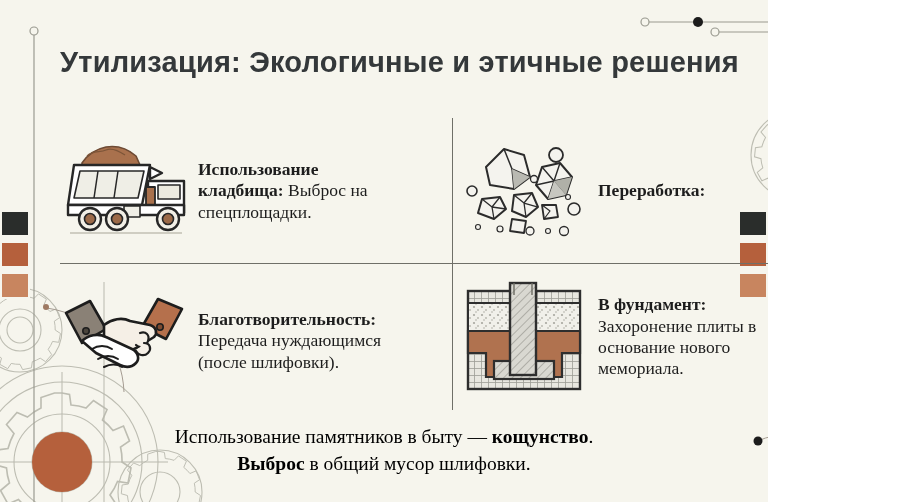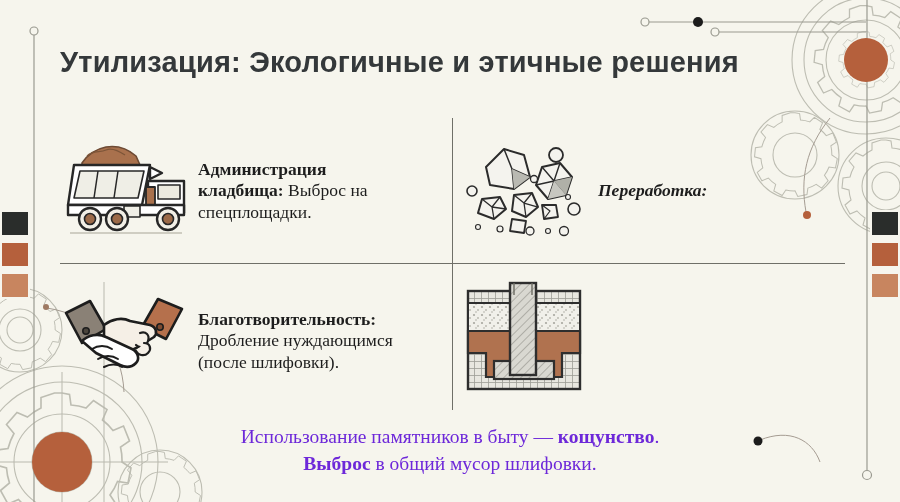--- a/index.html
+++ b/index.html
@@ -2,21 +2,21 @@
 <html lang="ru"><head>
 <meta charset="utf-8">
 <style>
   html, body {
     margin: 0;
     padding: 0;
     background: #ffffff;
   }
   #slide {
     position: relative;
-    width: 900px;
+    width: 768px;
     height: 502px;
     background: #f6f5ed;
     overflow: hidden;
     font-family: "Liberation Sans", sans-serif;
   }
 
   
   .deco {
     position: absolute;
     inset: 0;
@@ -99,36 +99,36 @@
     flex: 1 1 auto;
     font-family: "Liberation Serif", serif;
     font-size: 17.5px;
     line-height: 1.22;
     color: #1d1d1d;
   }
   .cell .txt b { font-weight: bold; }
 
   
   .cell-1 .txt { max-width: 190px; }
-  .cell-2 .txt { max-width: 205px; font-style: italic; }
+  .cell-2 .txt { max-width: 205px; }
   .cell-3 .txt { max-width: 215px; margin-top: 8px; }
   .cell-4 .txt { max-width: 205px; }
   .cell-2, .cell-4 { padding-left: 8px; }
 
   
   #footer {
     position: absolute;
     left: 0;
     right: 0;
     top: 424px;
     text-align: center;
     font-family: "Liberation Serif", serif;
     font-size: 19.5px;
     line-height: 1.38;
-    color: #6d28d9;
+    color: #000000;
   }
   #footer b { font-weight: bold; }
 </style>
 </head>
 <body>
 
 <div id="slide">
 
   <svg class="deco" viewBox="0 0 900 502" xmlns="http://www.w3.org/2000/svg">
     <defs>
@@ -267,21 +267,21 @@
             <circle cx="28" cy="76" r="5.5" fill="#9c6a48" stroke="#272727" stroke-width="1.6"></circle>
             <circle cx="55" cy="76" r="11" fill="#f2efe6" stroke="#272727" stroke-width="2.4"></circle>
             <circle cx="55" cy="76" r="5.5" fill="#9c6a48" stroke="#272727" stroke-width="1.6"></circle>
             <circle cx="106" cy="76" r="11" fill="#f2efe6" stroke="#272727" stroke-width="2.4"></circle>
             <circle cx="106" cy="76" r="5.5" fill="#9c6a48" stroke="#272727" stroke-width="1.6"></circle>
           </g>
           <line x1="8" y1="90" x2="120" y2="90" stroke="#cfcdc2" stroke-width="2"></line>
         </svg>
       </div>
       <div class="txt">
-        <b>Администрация кладбища:</b><span> Выброс на спецплощадки.</span>
+        <b>Использование кладбища:</b><span> Выброс на спецплощадки.</span>
       </div>
     </div>
 
     <div class="cell cell-2">
       <div class="icon-wrap">
         <svg width="120" height="96" viewBox="0 0 120 96" xmlns="http://www.w3.org/2000/svg">
           <g stroke="#2b2b2b" stroke-width="2" stroke-linejoin="round">
             <path d="M22,24 L40,6 L60,12 L66,34 L50,46 L26,42 Z" fill="#f4f3ee"></path>
             <path d="M40,6 L48,26 L66,34" fill="none" stroke-width="1.5"></path>
             <path d="M48,26 L50,46" fill="none" stroke-width="1.5"></path>
@@ -330,21 +330,21 @@
             <path d="M30,58 C36,54 44,54 50,58" fill="none" stroke-width="2"></path>
             <path d="M36,68 C42,64 50,64 56,68" fill="none" stroke-width="2"></path>
             <path d="M42,76 C48,73 55,73 60,76" fill="none" stroke-width="2"></path>
             <path d="M78,42 C84,40 88,44 86,50 C84,56 78,58 74,54" fill="#f5efe6" stroke-width="2.2"></path>
             <path d="M82,52 C88,52 90,58 86,62 C82,66 76,64 74,60" fill="#f5efe6" stroke-width="2.2"></path>
           </g>
         </svg>
       </div>
       <div class="txt">
         <b>Благотворительность:</b><br>
-        <span>Дробление нуждающимся (после шлифовки).</span>
+        <span>Передача нуждающимся (после шлифовки).</span>
       </div>
     </div>
 
     <div class="cell cell-4">
       <div class="icon-wrap">
         <svg width="120" height="112" viewBox="0 0 120 112" xmlns="http://www.w3.org/2000/svg">
           <defs>
             <pattern id="soilGrid" width="7" height="7" patternUnits="userSpaceOnUse">
               <rect width="7" height="7" fill="#e8e7e0"></rect>
               <path d="M0,3.5 L7,3.5 M3.5,0 L3.5,7" stroke="#9d9d95" stroke-width="0.8"></path>
@@ -363,20 +363,24 @@
 
           <rect x="4" y="10" width="112" height="98" fill="url(#soilGrid)" stroke="#2e2e2e" stroke-width="2.4"></rect>
           <rect x="4" y="22" width="112" height="28" fill="url(#gravel)" stroke="#2e2e2e" stroke-width="2"></rect>
           <path d="M4,50 L116,50 L116,72 L98,72 L98,96 L22,96 L22,72 L4,72 Z" fill="#b0724f" stroke="#2e2e2e" stroke-width="2.2"></path>
           <rect x="30" y="80" width="60" height="18" fill="url(#concHatch)" stroke="#2e2e2e" stroke-width="2.2"></rect>
           <rect x="46" y="2" width="26" height="92" fill="url(#concHatch)" stroke="#2e2e2e" stroke-width="2.4"></rect>
           <line x1="50" y1="2" x2="50" y2="14" stroke="#6a6a62" stroke-width="1.4"></line>
           <line x1="68" y1="2" x2="68" y2="14" stroke="#6a6a62" stroke-width="1.4"></line>
         </svg>
       </div>
+      <div class="txt">
+        <b>В фундамент:</b><br>
+        <span>Захоронение плиты в основание нового мемориала.</span>
+      </div>
     </div>
   </div>
 
   <div id="footer">
     <div>
       <span>Использование памятников в быту — </span><b>кощунство</b><span>.</span>
     </div>
     <div>
       <b>Выброс</b><span> в общий мусор шлифовки.</span>
     </div>

